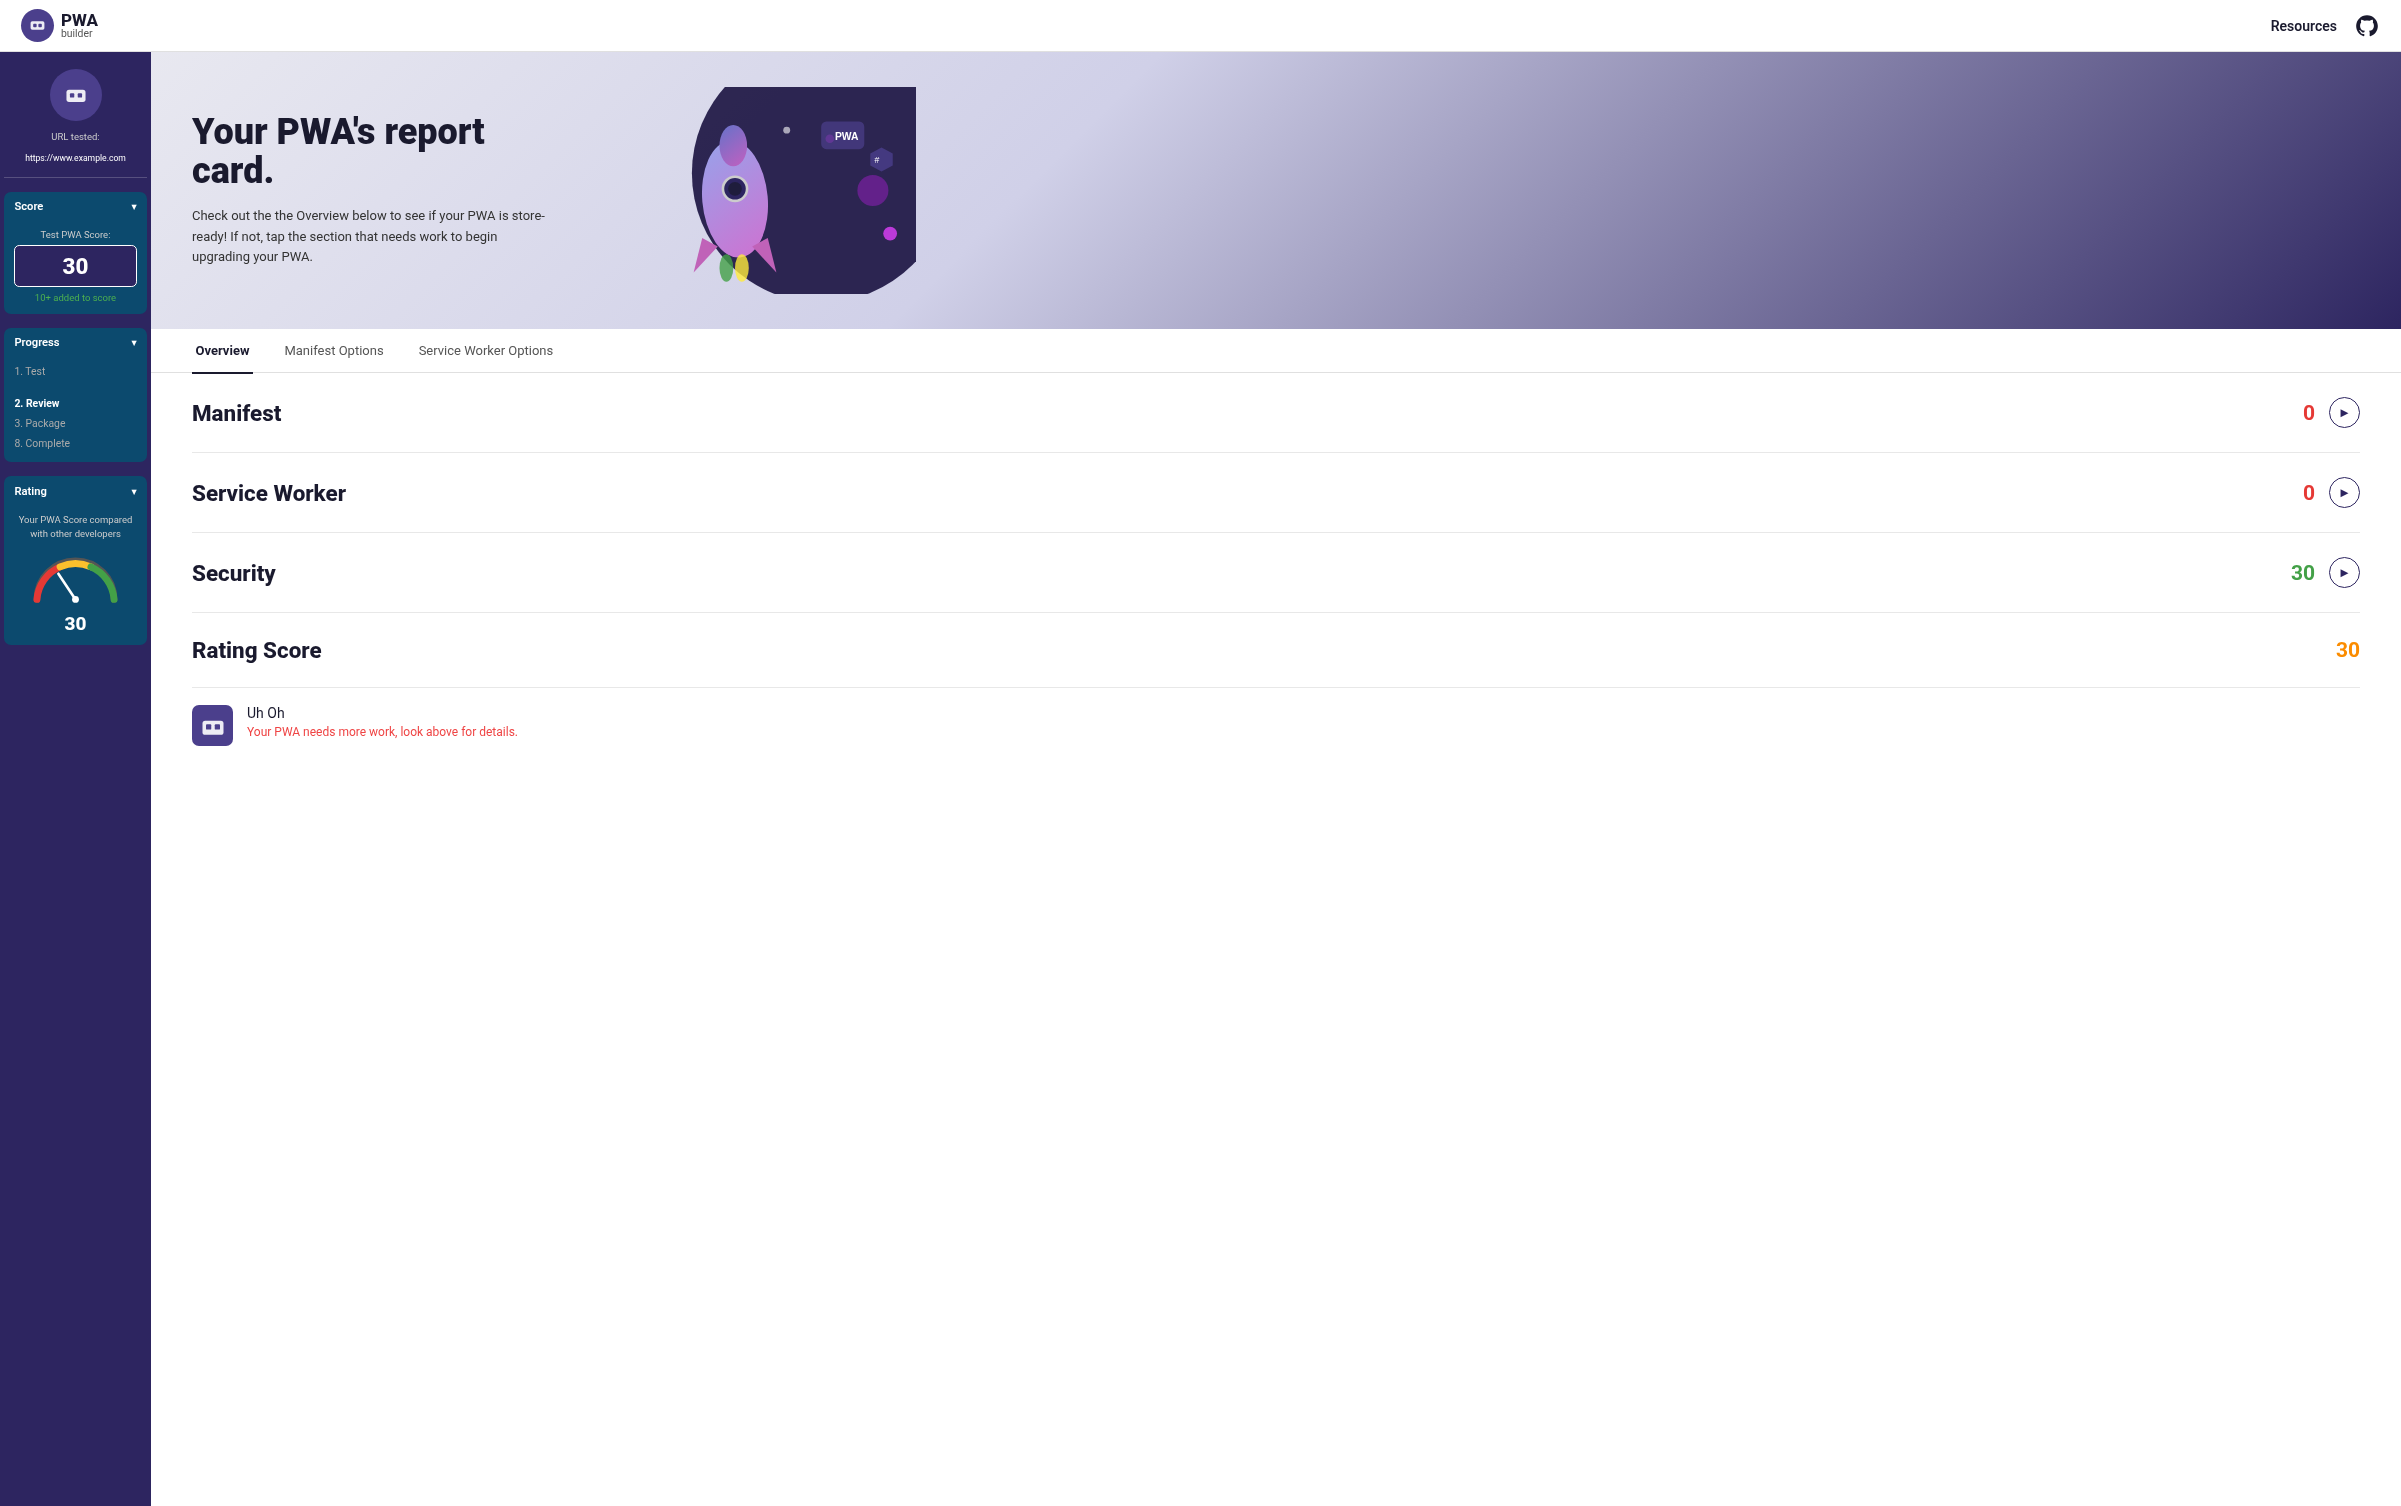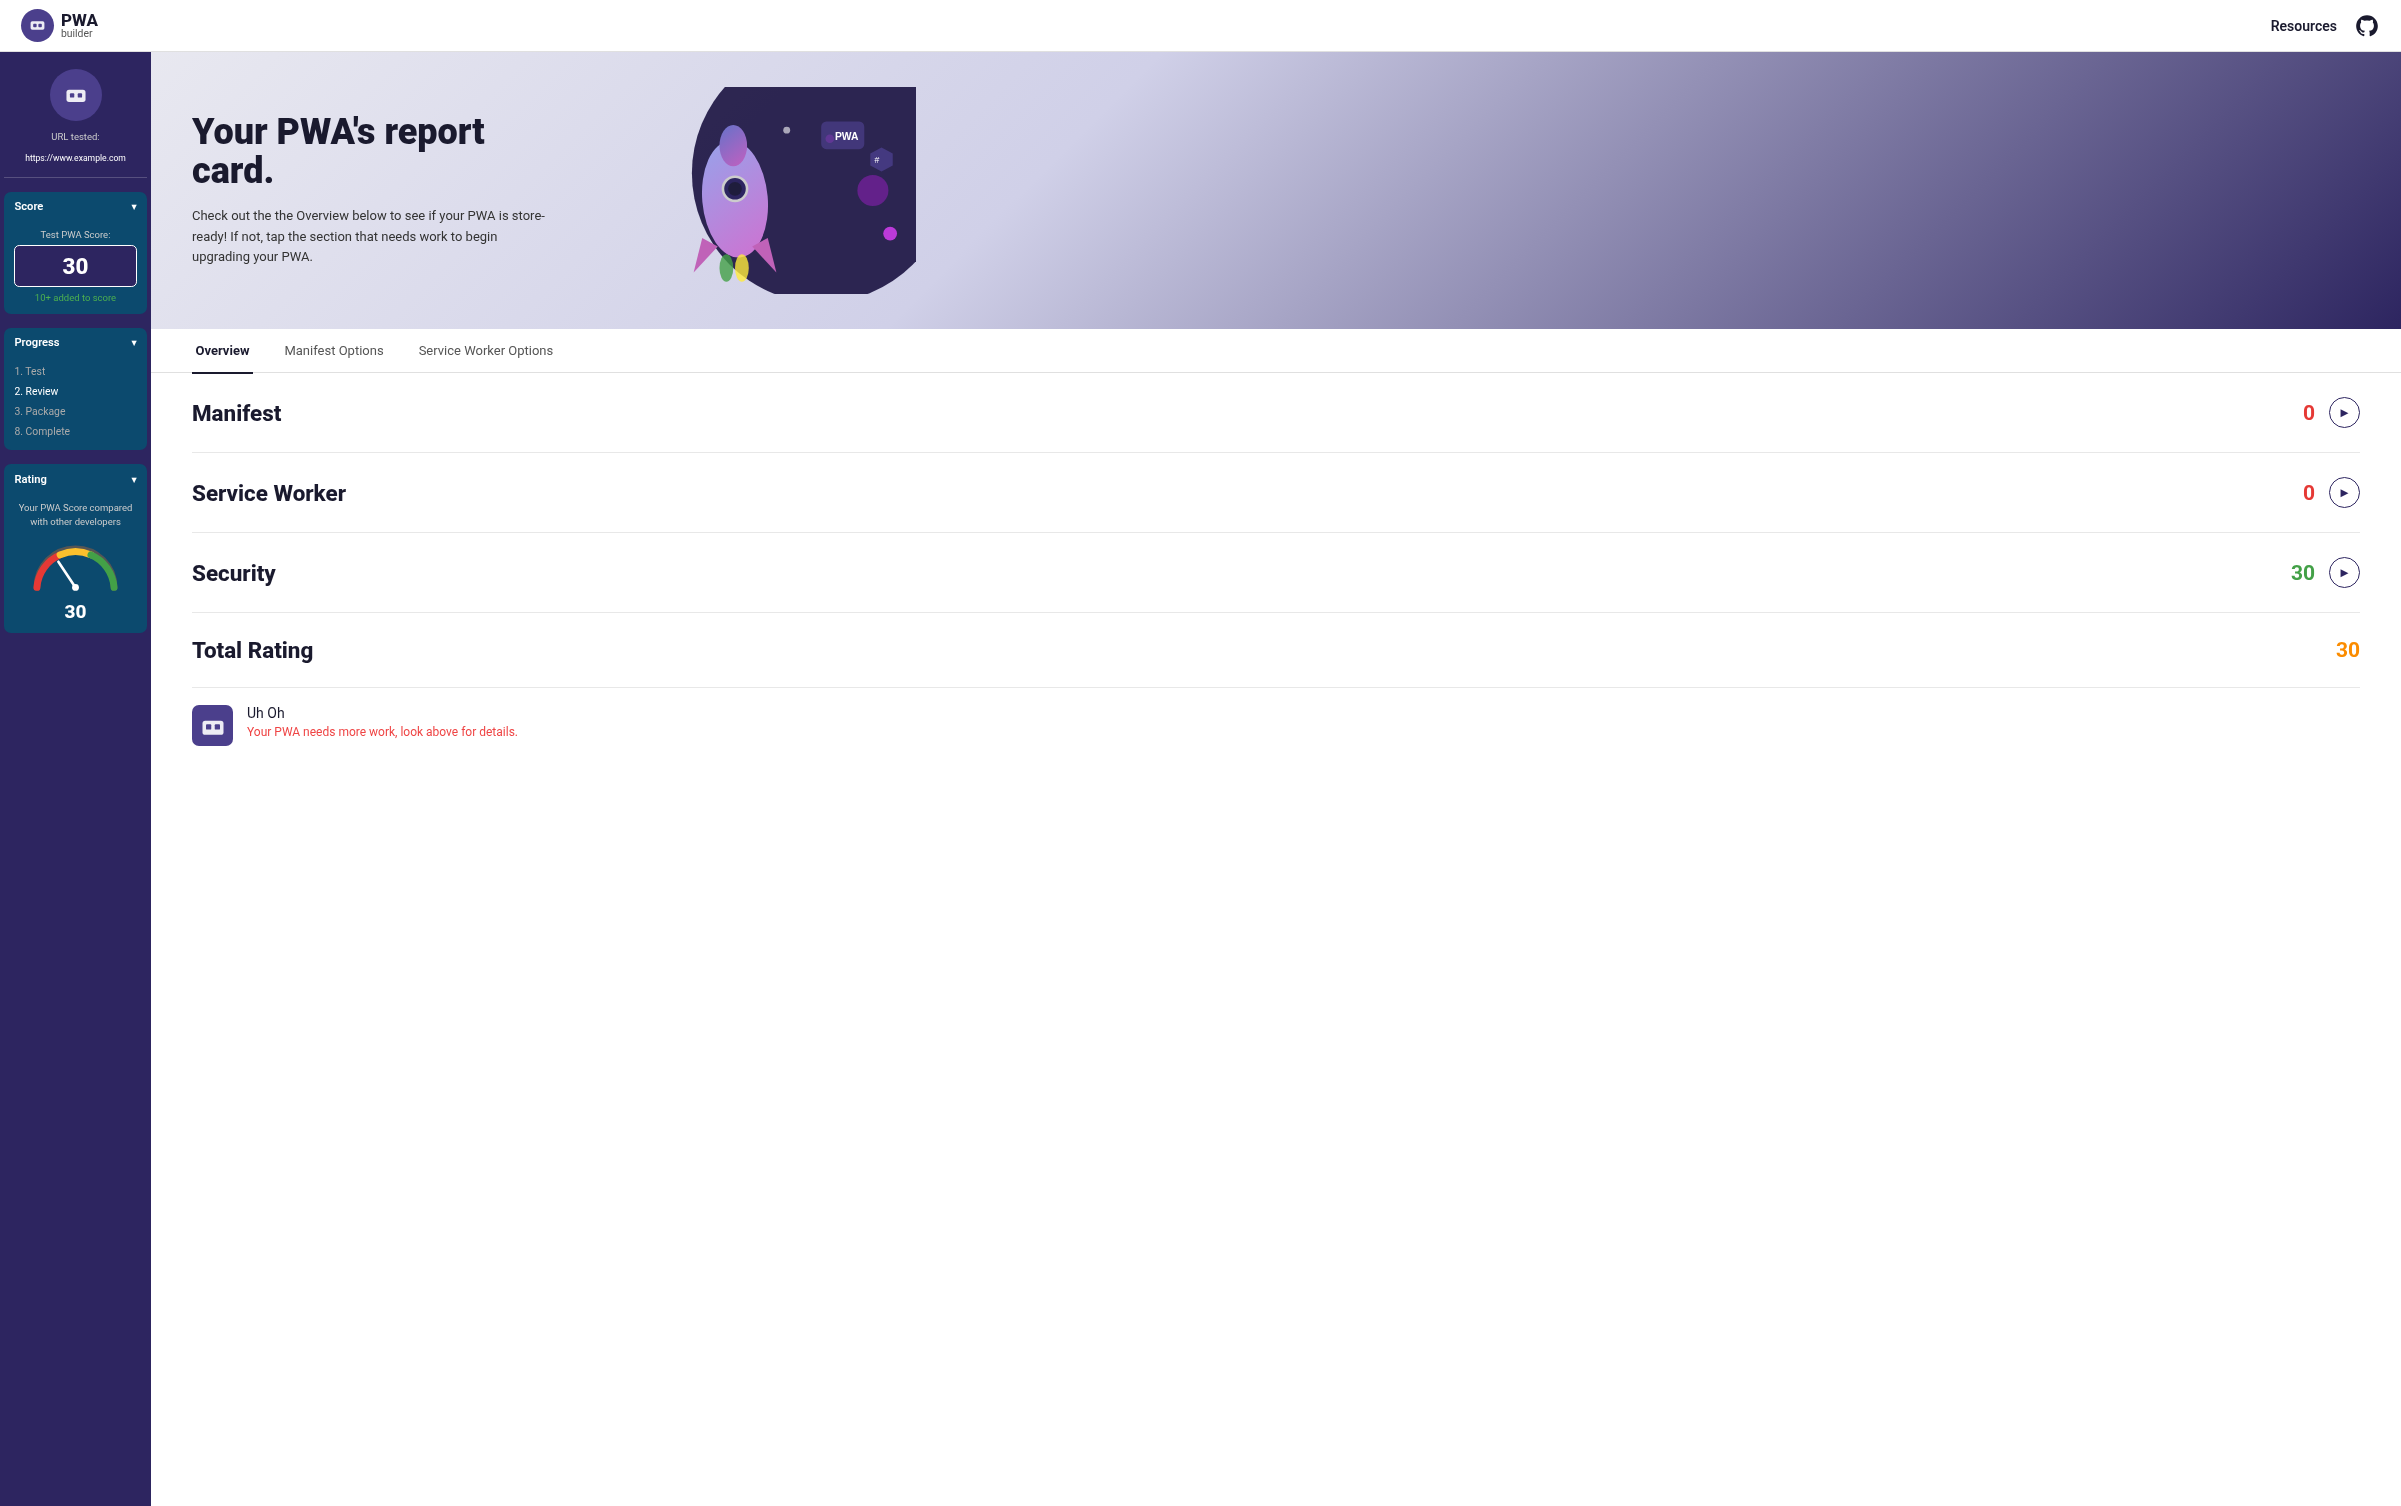--- a/index.html
+++ b/index.html
@@ -160,21 +160,22 @@
       list-style: none;
       padding: 3.5px 10.4px 8.6px;
     }
     .progress-item {
       color: #aaa;
       font-size: 10.4px;
       padding: 3.5px 0;
     }
     .progress-item.active {
       color: #fff;
-      font-weight: 400;
+      font-weight: 700;
+      margin-top: 12px;
     }
 
     
     .rating-body {
       padding: 7px 10.4px 10.4px;
       text-align: center;
     }
     .rating-desc {
       color: #ccc;
       font-size: 9.5px;
@@ -495,21 +496,21 @@
 
       <div class="section-row">
         <h2 class="section-title">Security</h2>
         <div class="section-right">
           <span class="section-score green">30</span>
           <div class="play-btn">▶</div>
         </div>
       </div>
 
       <div class="section-row">
-        <h2 class="section-title">Total Rating</h2>
+        <h2 class="section-title">Rating Score</h2>
         <div class="section-right">
           <span class="section-score orange">30</span>
         </div>
       </div>
 
     </div>
 
     <div class="bottom-card">
       <div class="bottom-icon">
         <svg width="28" height="28" viewBox="0 0 32 32" fill="none">

